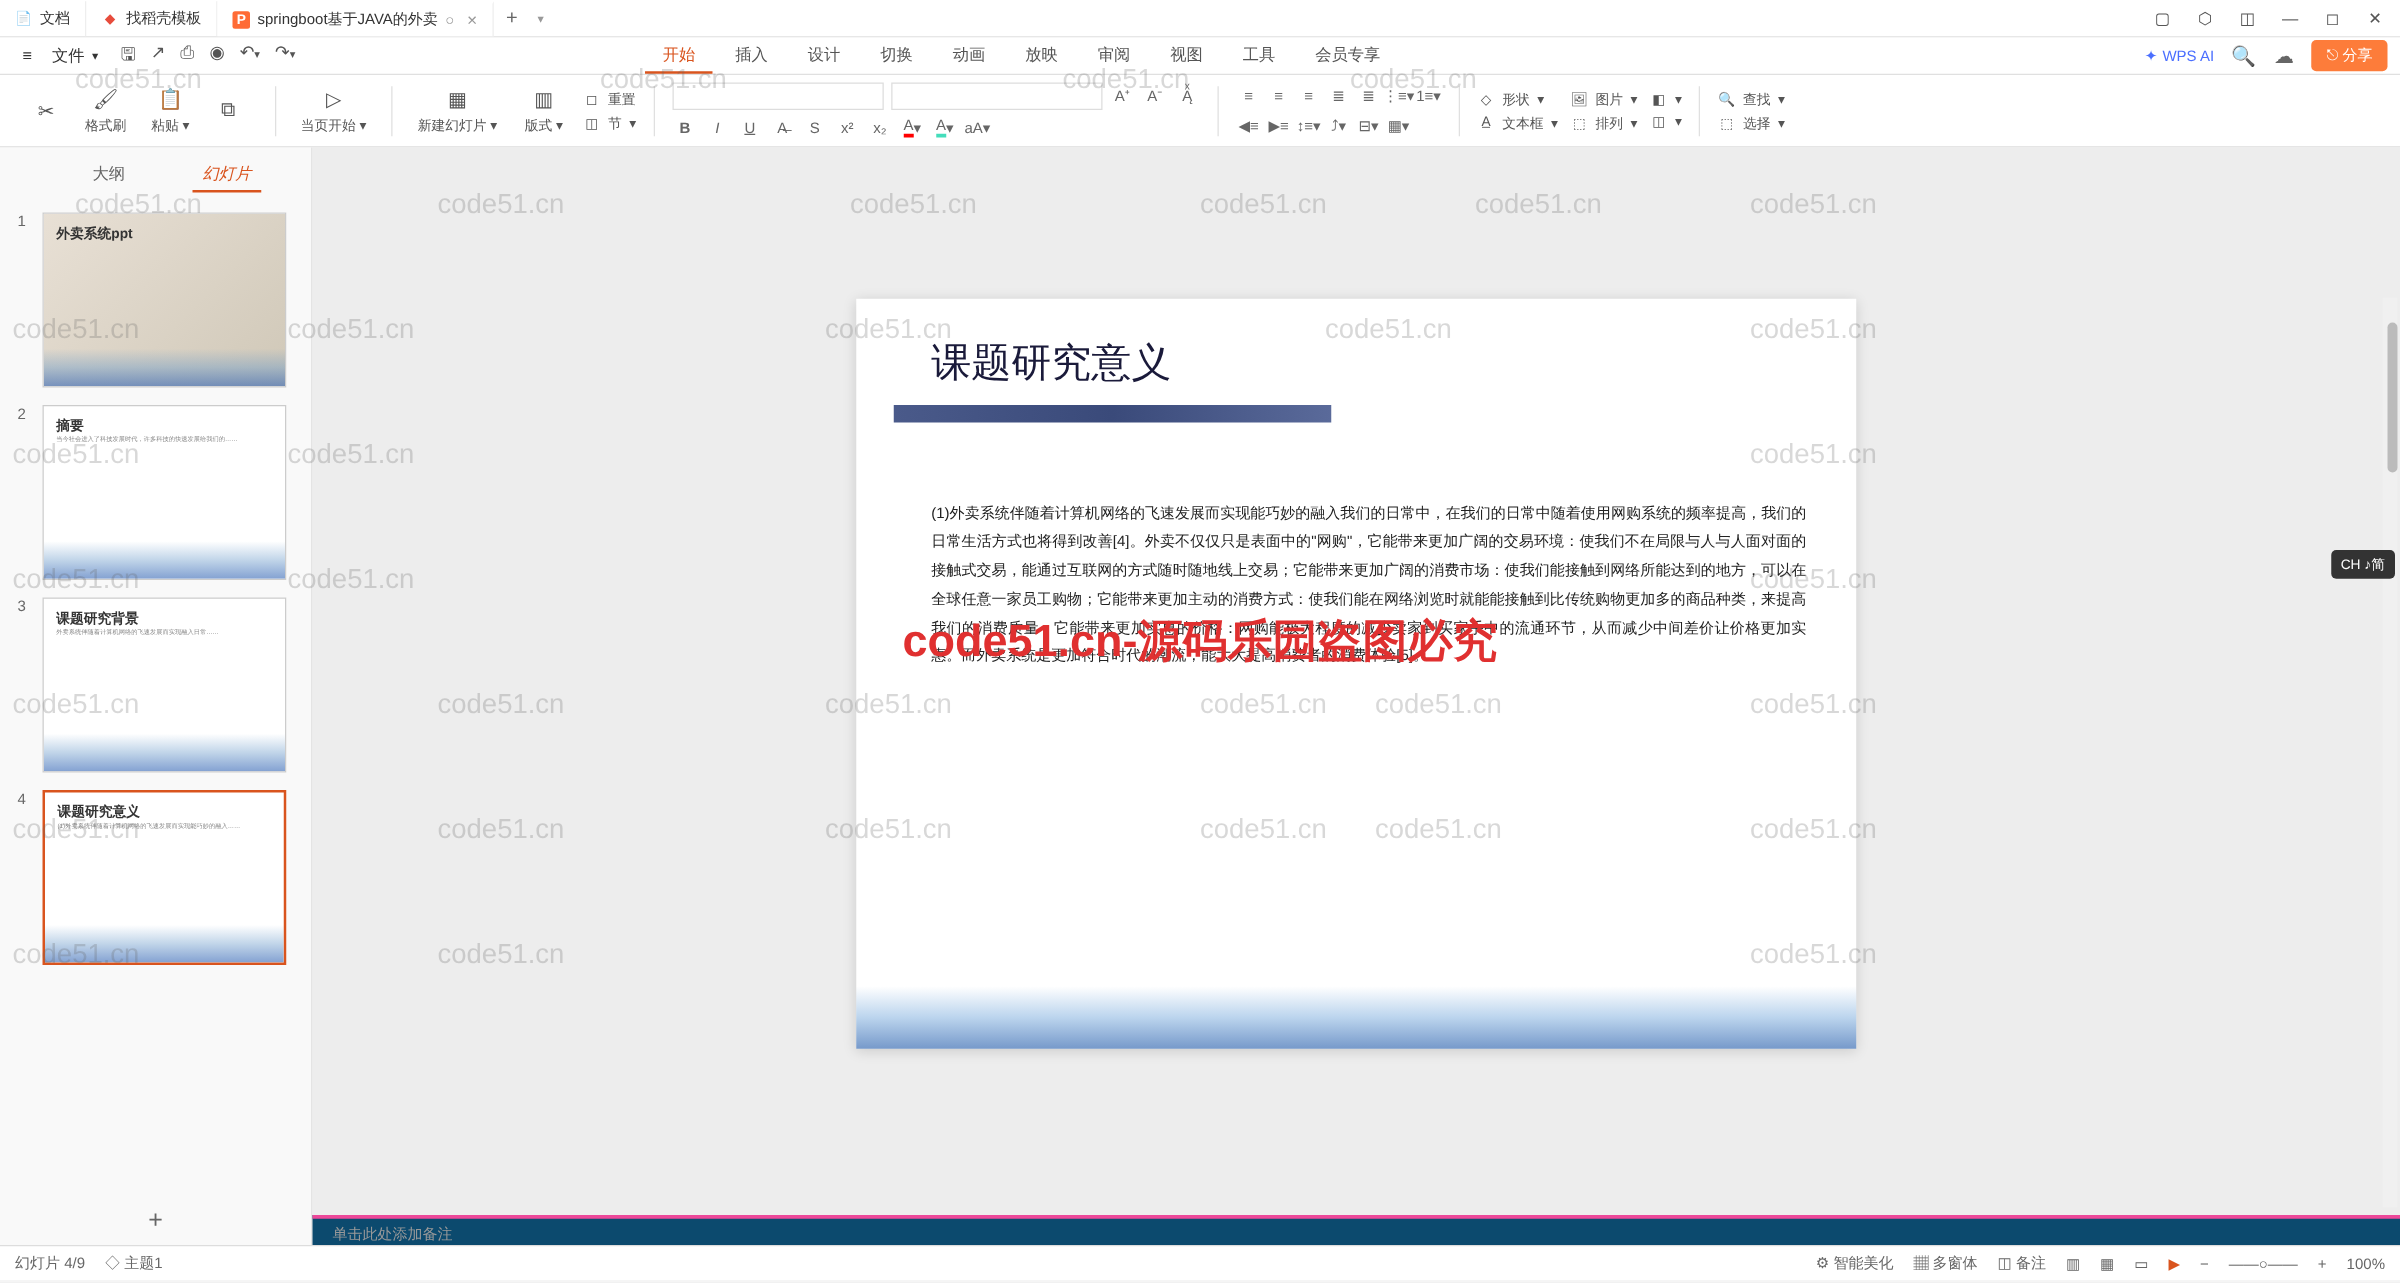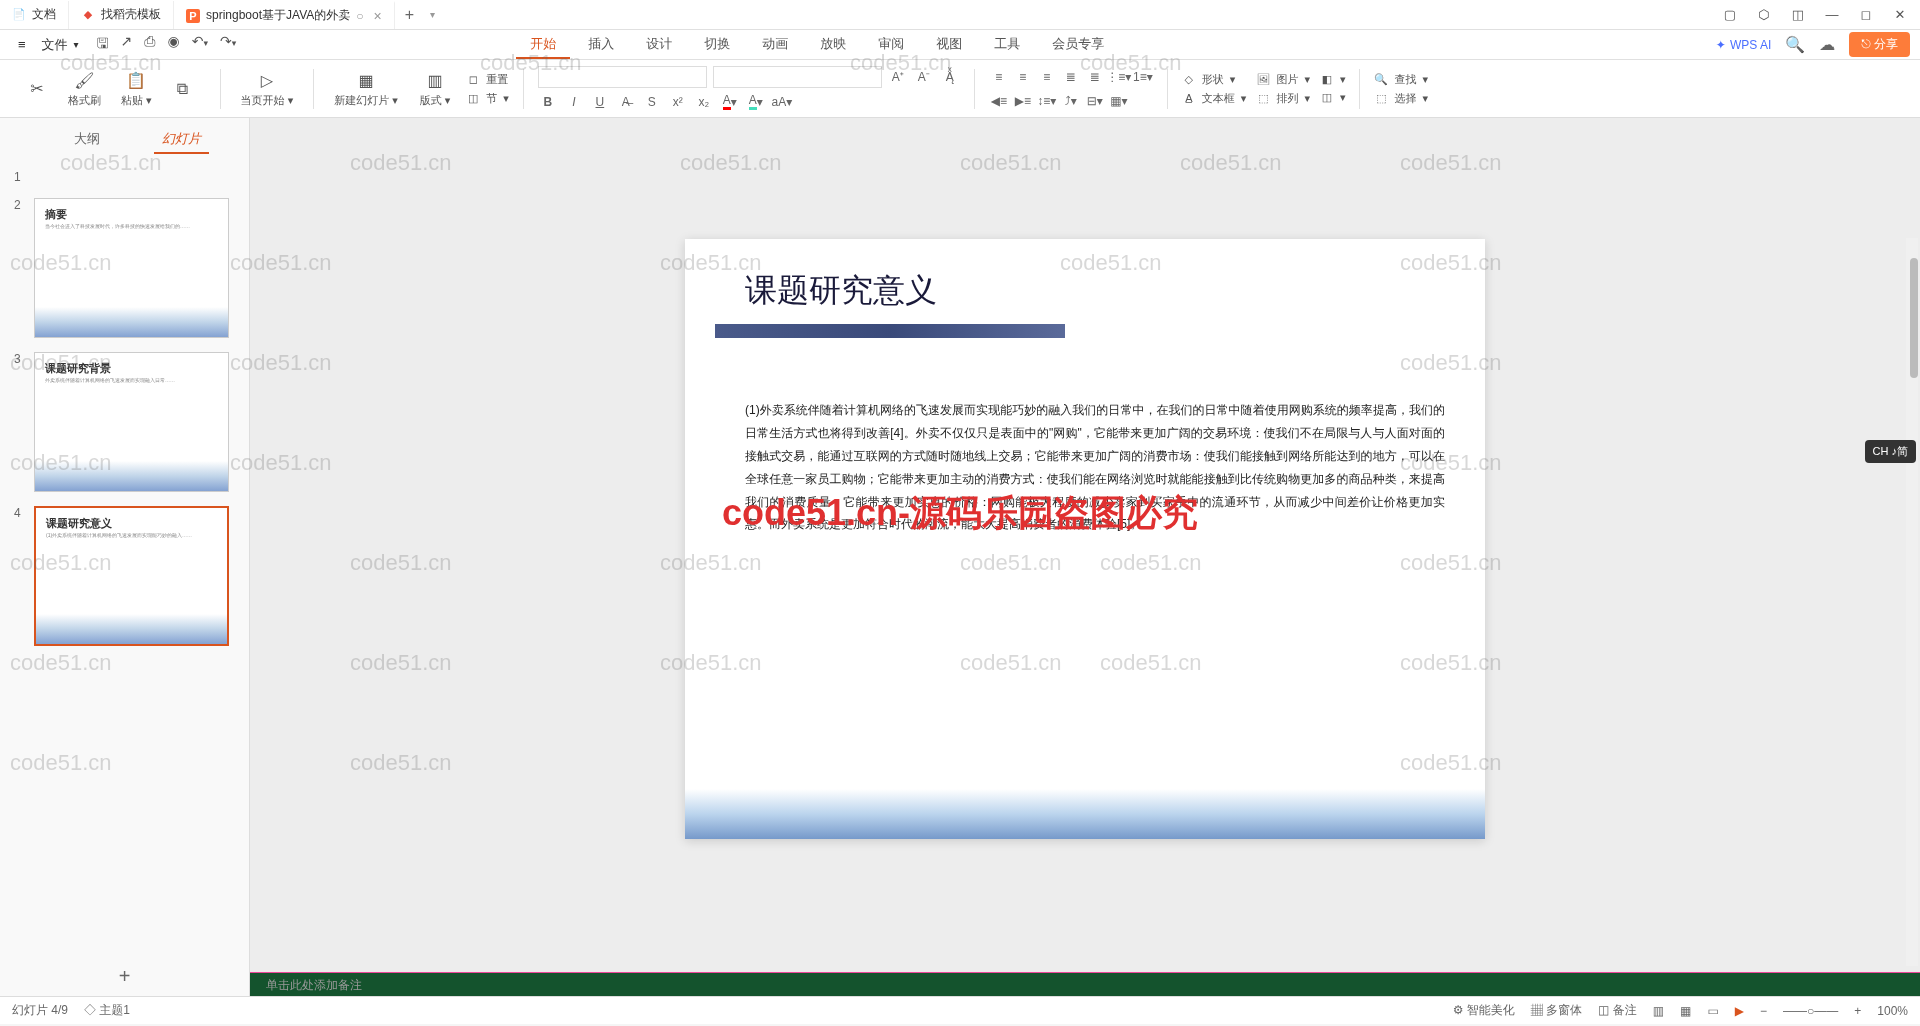--- a/index.html
+++ b/index.html
@@ -55,21 +55,21 @@
 .thumb-wave { position: absolute; bottom: 0; left: 0; right: 0; height: 30px; background: linear-gradient(180deg, transparent, rgba(100,150,200,0.4), rgba(50,100,180,0.6)); }
 .thumb-img { position: absolute; inset: 0; background: linear-gradient(135deg, #e8e0d5, #d0c8b8); }
 .add-slide { text-align: center; padding: 8px; font-size: 20px; color: #666; cursor: pointer; }
 
 .canvas-area { flex: 1; background: #ededed; position: relative; display: flex; flex-direction: column; }
 .slide-canvas { position: absolute; left: 50%; top: 48%; transform: translate(-50%, -50%); width: 800px; height: 600px; background: #fff; box-shadow: 0 2px 10px rgba(0,0,0,0.15); }
 .slide-title { position: absolute; top: 30px; left: 60px; font-size: 32px; color: #1a1a3a; font-family: "SimSun", serif; }
 .slide-bar { position: absolute; top: 85px; left: 30px; width: 350px; height: 14px; background: linear-gradient(90deg, #4a5a8a, #3a4a7a, #5a6a9a); }
 .slide-body { position: absolute; top: 160px; left: 60px; right: 40px; font-size: 12px; line-height: 1.9; color: #222; font-family: Liberation Sans, sans-serif; text-align: justify; }
 .slide-wave-bottom { position: absolute; bottom: 0; left: 0; right: 0; height: 50px; background: linear-gradient(180deg, transparent, rgba(120,170,220,0.5), rgba(60,110,180,0.7)); }
-.notes-bar { position: absolute; bottom: 0; left: 0; right: 0; height: 24px; background: #14532d; border-top: 1px solid #ec4899; padding: 4px 16px; font-size: 12px; color: #999; }
+.notes-bar { position: absolute; bottom: 0; left: 0; right: 0; height: 24px; background: #0c4a6e; border-top: 3px solid #ec4899; padding: 4px 16px; font-size: 12px; color: #999; }
 
 .statusbar { height: 28px; background: #fff; border-top: 1px solid #ddd; display: flex; align-items: center; padding: 0 12px; font-size: 12px; color: #666; gap: 16px; }
 .sb-right { margin-left: auto; display: flex; align-items: center; gap: 16px; }
 
 .watermark { position: absolute; color: rgba(100,100,100,0.25); font-size: 22px; pointer-events: none; font-family: Arial; }
 .watermark-red { position: absolute; left: 50%; top: 50%; transform: translate(-50%, -50%); color: #e03030; font-size: 36px; font-weight: bold; pointer-events: none; z-index: 100; }
 .ime-badge { position: absolute; right: 4px; top: 440px; background: #333; color: #fff; padding: 4px 8px; border-radius: 4px; font-size: 11px; }
 .scrollbar-v { position: absolute; right: 2px; top: 120px; bottom: 30px; width: 12px; background: #f0f0f0; }
 .scrollbar-thumb { position: absolute; right: 2px; top: 140px; width: 8px; height: 120px; background: #bbb; border-radius: 4px; }
 </style>
@@ -252,20 +252,25 @@
 
 <div class="workspace">
   <div class="sidebar">
     <div class="sb-tabs">
       <div class="sb-tab">大纲</div>
       <div class="sb-tab active">幻灯片</div>
     </div>
     <div class="thumbs">
       <div class="thumb-row">
         <div class="thumb-num">1</div>
+        <div class="thumb">
+          <div class="thumb-img"></div>
+          <div class="thumb-title" style="z-index:1">外卖系统ppt</div>
+          <div class="thumb-wave"></div>
+        </div>
       </div>
       <div class="thumb-row">
         <div class="thumb-num">2</div>
         <div class="thumb">
           <div class="thumb-title">摘要</div>
           <div class="thumb-text">当今社会进入了科技发展时代，许多科技的快速发展给我们的……</div>
           <div class="thumb-wave"></div>
         </div>
       </div>
       <div class="thumb-row">

